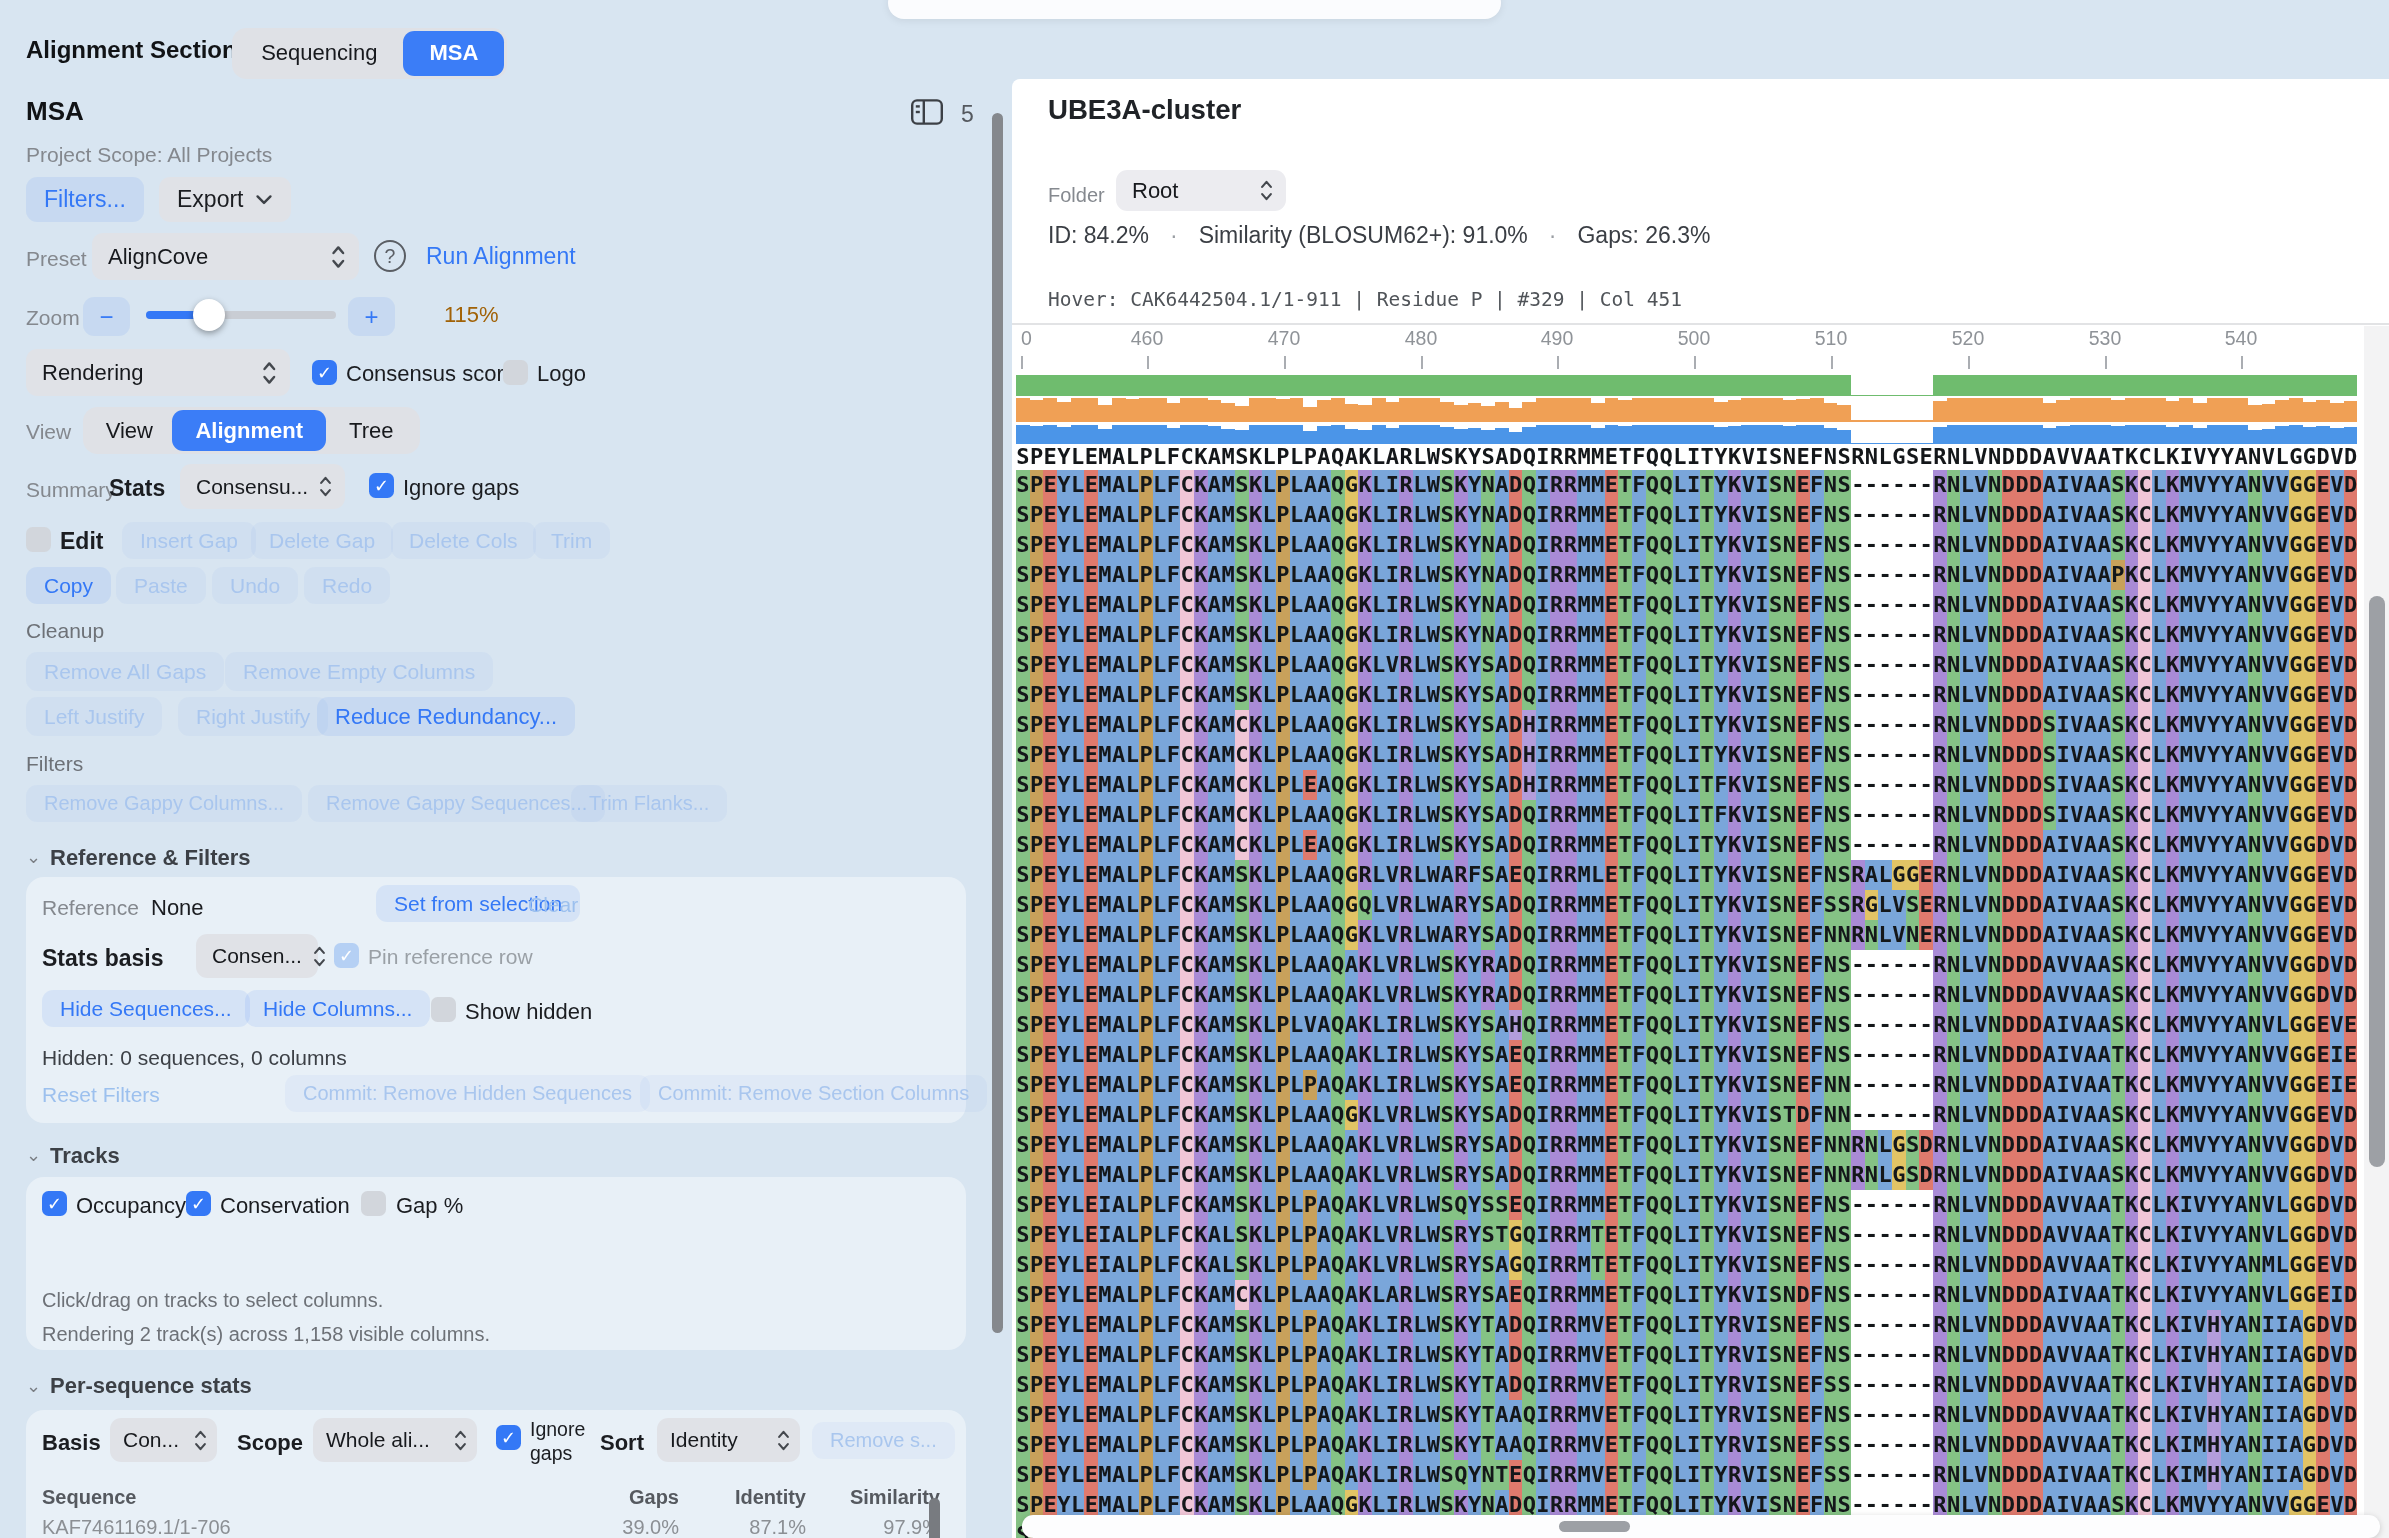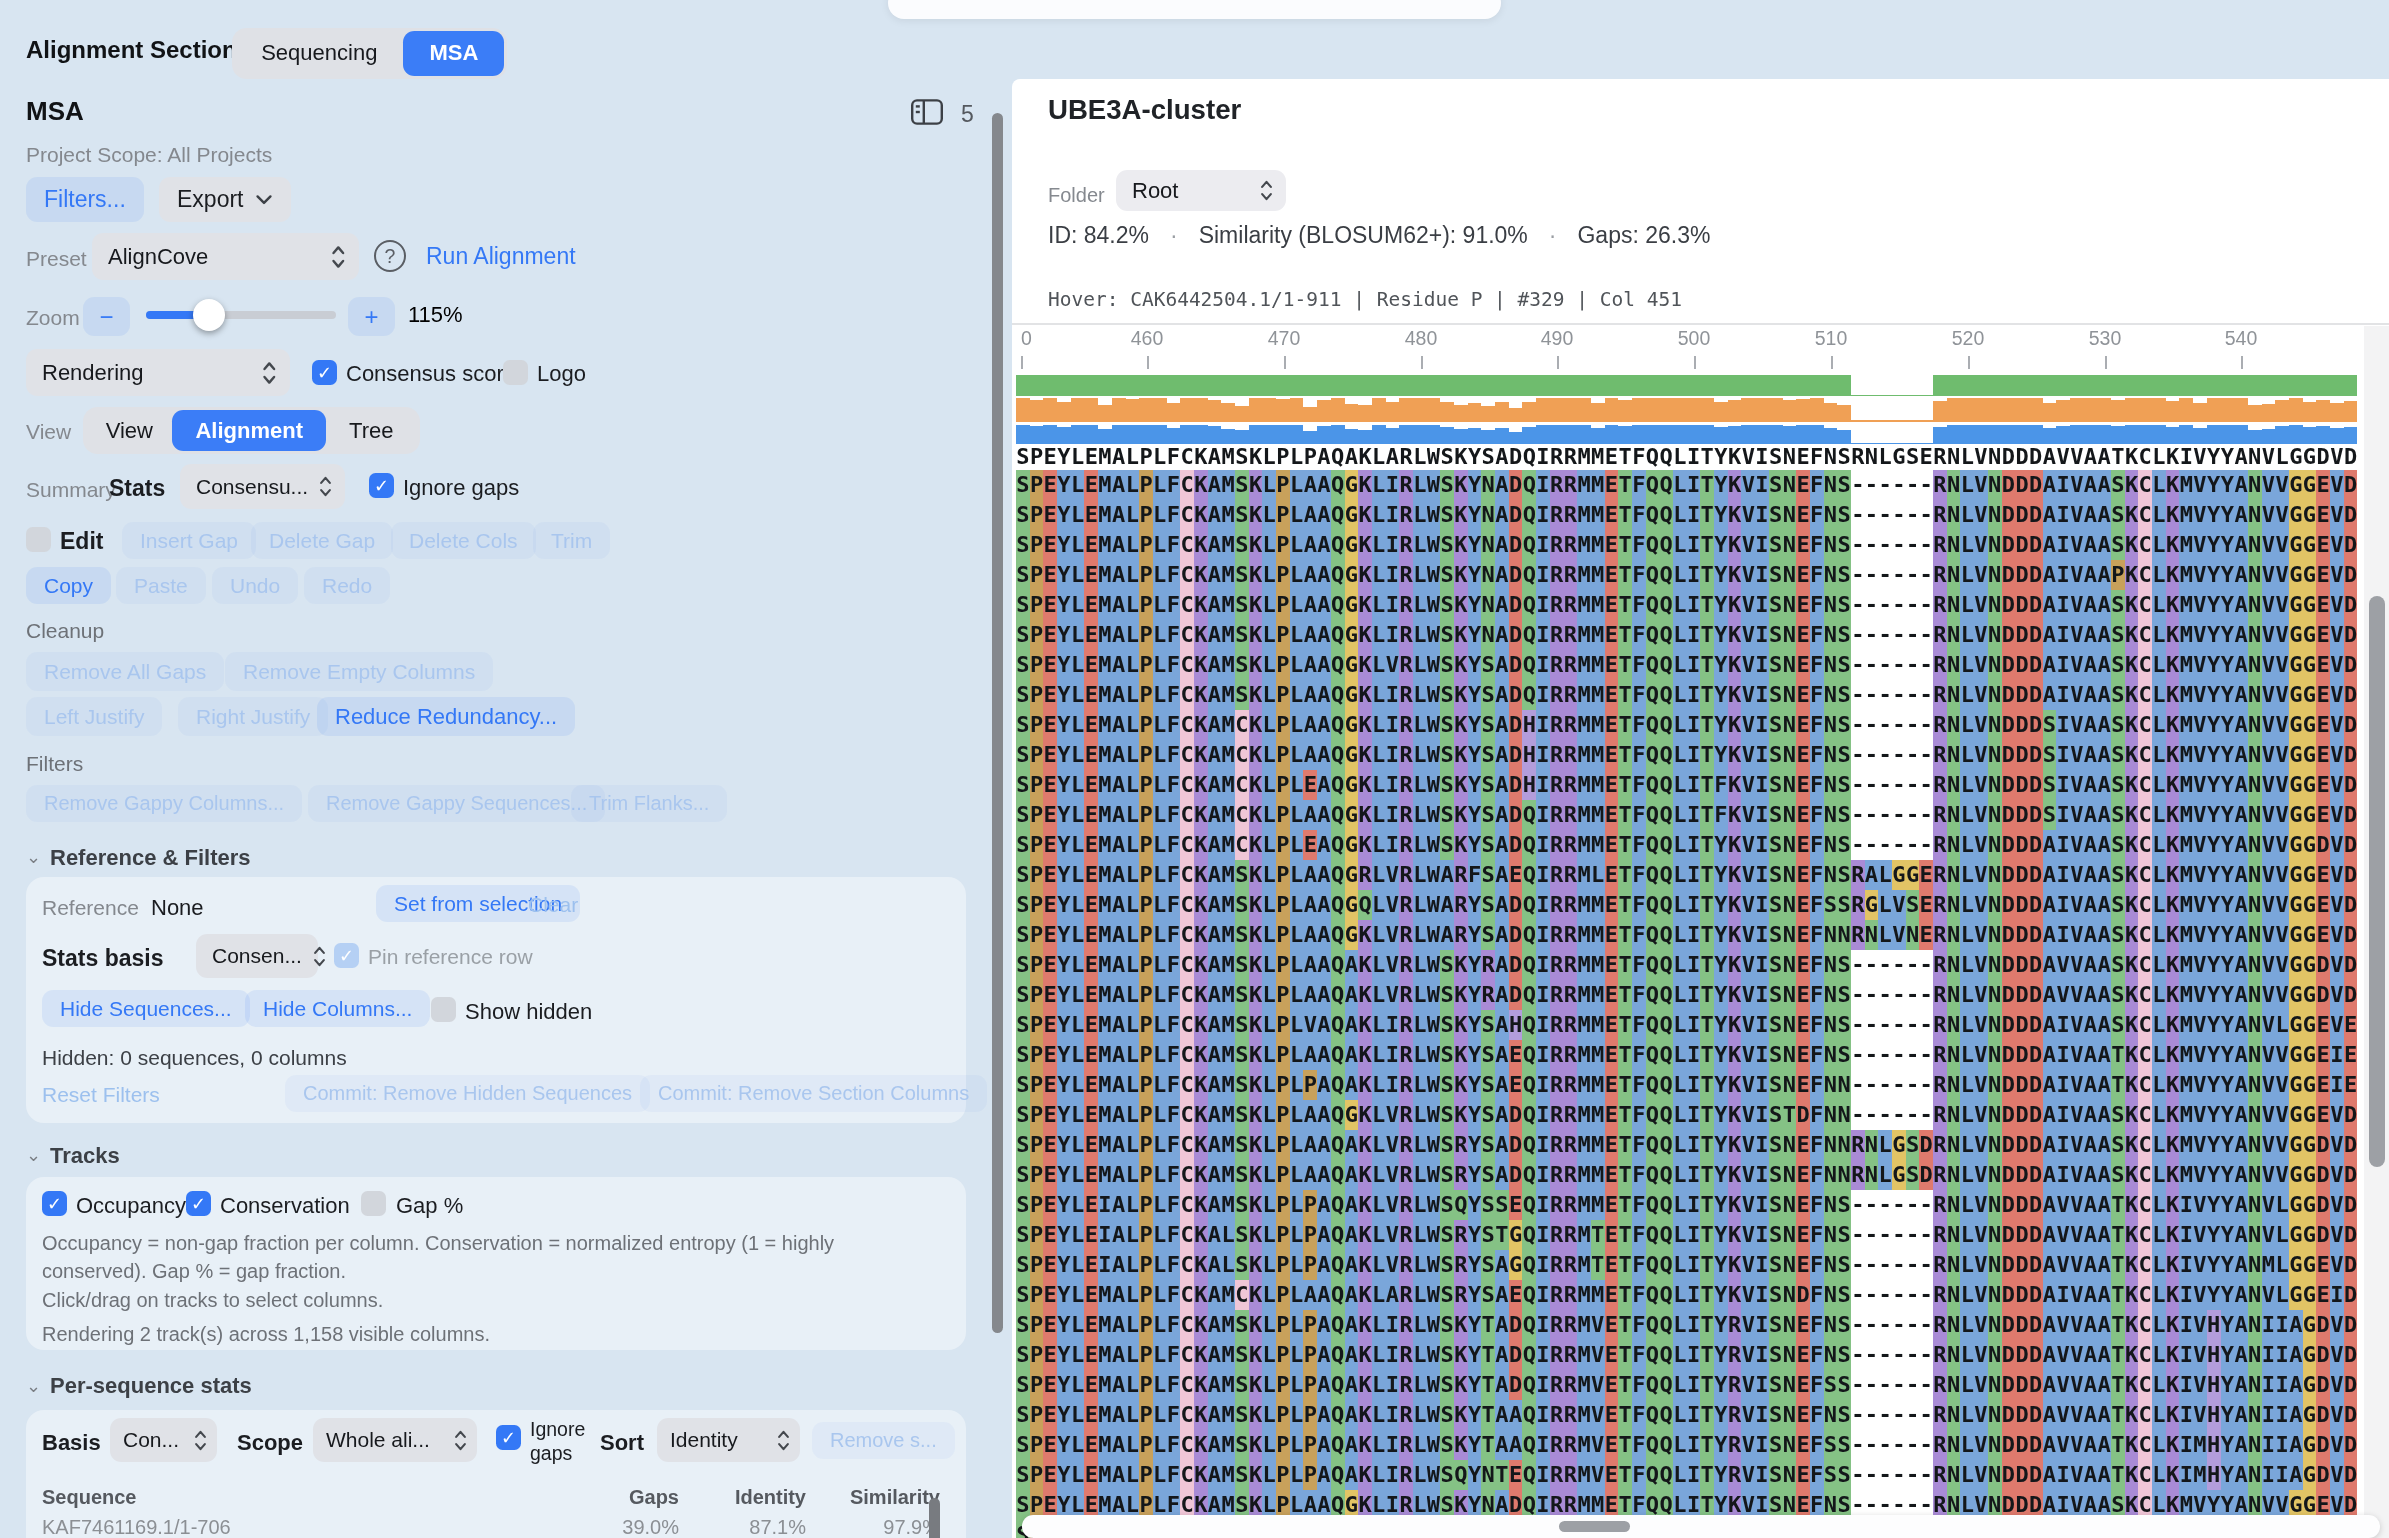--- a/index.html
+++ b/index.html
@@ -107,21 +107,21 @@
   <span class="abs" style="left:374px;top:240px;width:32px;height:32px;border:2.4px solid #5a5e64;border-radius:50%;display:inline-flex;align-items:center;justify-content:center;font-size:19.5px;color:#5a5e64;">?</span>
   <span class="abs linkblue" style="left:426px;top:243px;font-size:23px;">Run Alignment</span>
 
   <div class="abs glabel" style="left:26px;top:306px;">Zoom</div>
   <div class="pill bluesoft abs" style="left:83px;top:297px;width:47px;height:39px;padding:0;font-size:24px;">−</div>
   <div class="abs" style="left:146px;top:311px;width:190px;height:8px;border-radius:4px;background:#c9cdd4;">
     <div style="position:absolute;left:0;top:0;width:63px;height:8px;border-radius:4px;background:#3478f6;"></div>
     <div style="position:absolute;left:47px;top:-12px;width:32px;height:32px;border-radius:50%;background:#fff;box-shadow:0 2.4px 6.5px rgba(0,0,0,0.35);"></div>
   </div>
   <div class="pill bluesoft abs" style="left:348px;top:297px;width:47px;height:39px;padding:0;font-size:24px;">+</div>
-  <span class="abs" style="left:408px;top:302px;font-size:22px;color:#000000;">115%</span>
+  <span class="abs" style="left:444px;top:302px;font-size:22px;color:#a16207;">115%</span>
 
   <div class="dd abs" style="left:26px;top:349px;width:264px;height:47px;">
     <span>Rendering</span>
     <svg width="14.6" height="24" viewBox="0 0 18 30">
         <polyline points="3,10 9,3 15,10" fill="none" stroke="#44484e" stroke-width="3" stroke-linecap="round" stroke-linejoin="round"></polyline>
         <polyline points="3,20 9,27 15,20" fill="none" stroke="#44484e" stroke-width="3" stroke-linecap="round" stroke-linejoin="round"></polyline>
       </svg>
   </div>
   <span class="cb on abs" style="left:312px;top:360px;"></span>
   <span class="abs" style="left:346px;top:361px;font-size:22px;">Consensus score</span>
@@ -201,21 +201,20 @@
   <span class="abs chev" style="left:26px;top:1144px;">⌄</span>
   <span class="abs semi" style="left:50px;top:1143px;font-size:22px;color:#3c4046;">Tracks</span>
 
   <div class="card" style="top:1177px;height:173px;"></div>
   <span class="cb on abs" style="left:42px;top:1191px;"></span>
   <span class="abs" style="left:76px;top:1193px;font-size:22px;">Occupancy</span>
   <span class="cb on abs" style="left:186px;top:1191px;"></span>
   <span class="abs" style="left:220px;top:1193px;font-size:22px;">Conservation</span>
   <span class="cb abs" style="left:361px;top:1191px;"></span>
   <span class="abs" style="left:396px;top:1193px;font-size:22px;">Gap %</span>
-  <div class="abs" style="left:42px;top:1230px;width:900px;font-size:20px;line-height:27.6px;color:#6d7177;">Occupancy = non-gap fraction per column. Conservation = normalized entropy (1 = highly conserved). Gap % = gap fraction.</div>
   <div class="abs" style="left:42px;top:1289px;font-size:20px;color:#6d7177;">Click/drag on tracks to select columns.</div>
   <div class="abs" style="left:42px;top:1323px;font-size:20px;color:#6d7177;">Rendering 2 track(s) across 1,158 visible columns.</div>
 
   <span class="abs chev" style="left:26px;top:1375px;">⌄</span>
   <span class="abs semi" style="left:50px;top:1373px;font-size:22px;color:#3c4046;">Per-sequence stats</span>
 
   <div class="card" style="top:1410px;height:154px;"></div>
   <span class="abs semi" style="left:42px;top:1430px;font-size:22px;">Basis</span>
   <div class="dd abs" style="left:110px;top:1418px;width:107px;height:44px;font-size:21px;padding:0 9.7px 0 13px;">
     <span>Con...</span>

